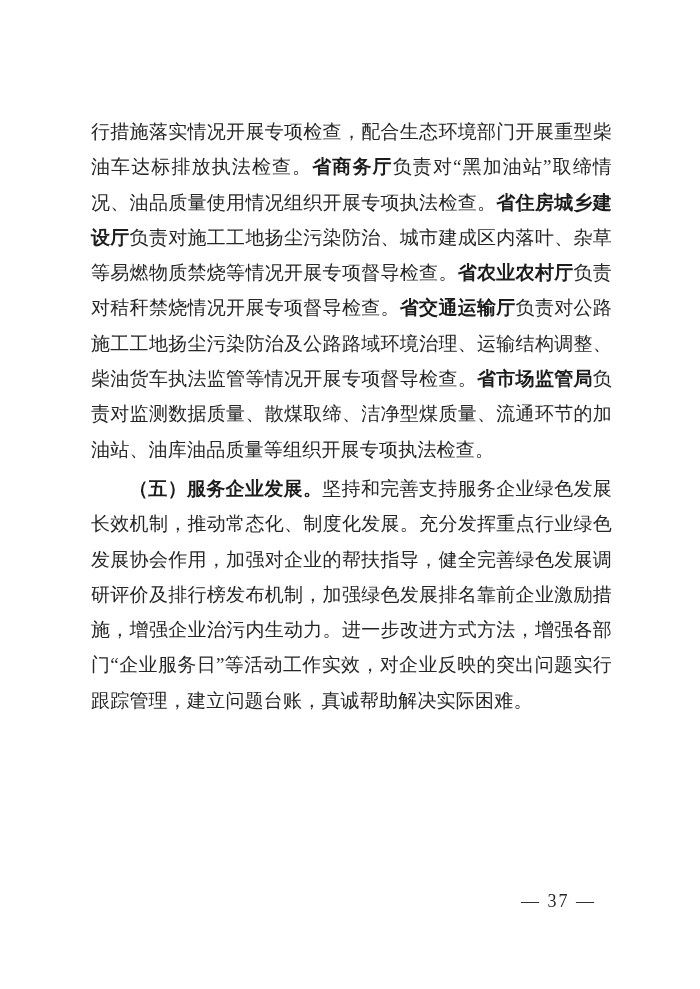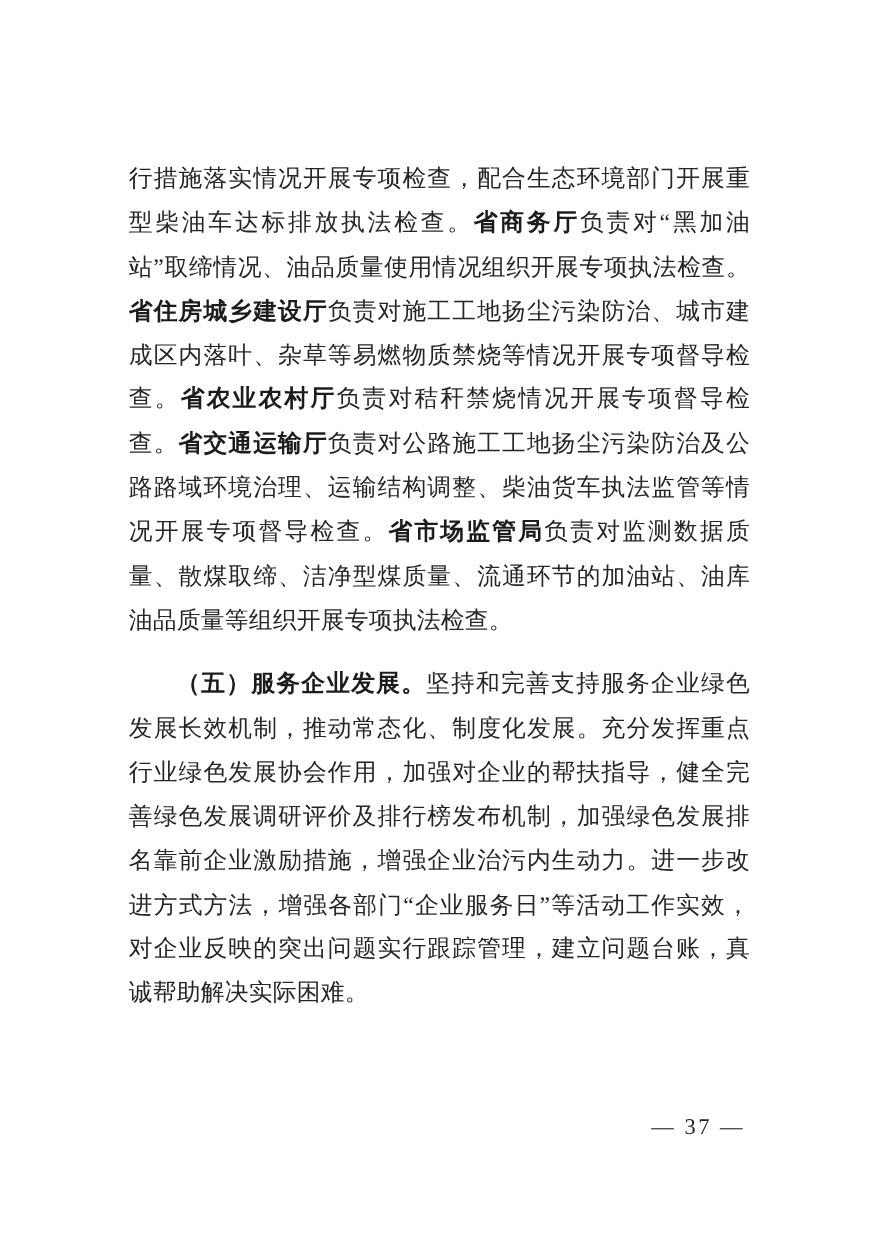--- a/index.html
+++ b/index.html
@@ -22,21 +22,21 @@
     left: 87px;
     top: 110px;
     width: 529px;
     font-size: 19px;
     line-height: 35.3px;
     text-align: justify;
     text-justify: inter-ideograph;
     letter-spacing: 0.2px;
   }
   .doc-body p {
-    margin: 16px;
+    margin: 4px;
     padding: 0;
   }
   .doc-body p.indented {
     text-indent: 2em;
     font-family: Liberation Serif, serif;
   }
   .doc-body .run-bold {
     font-weight: 700;
     color: #1c1c1c;
   }

